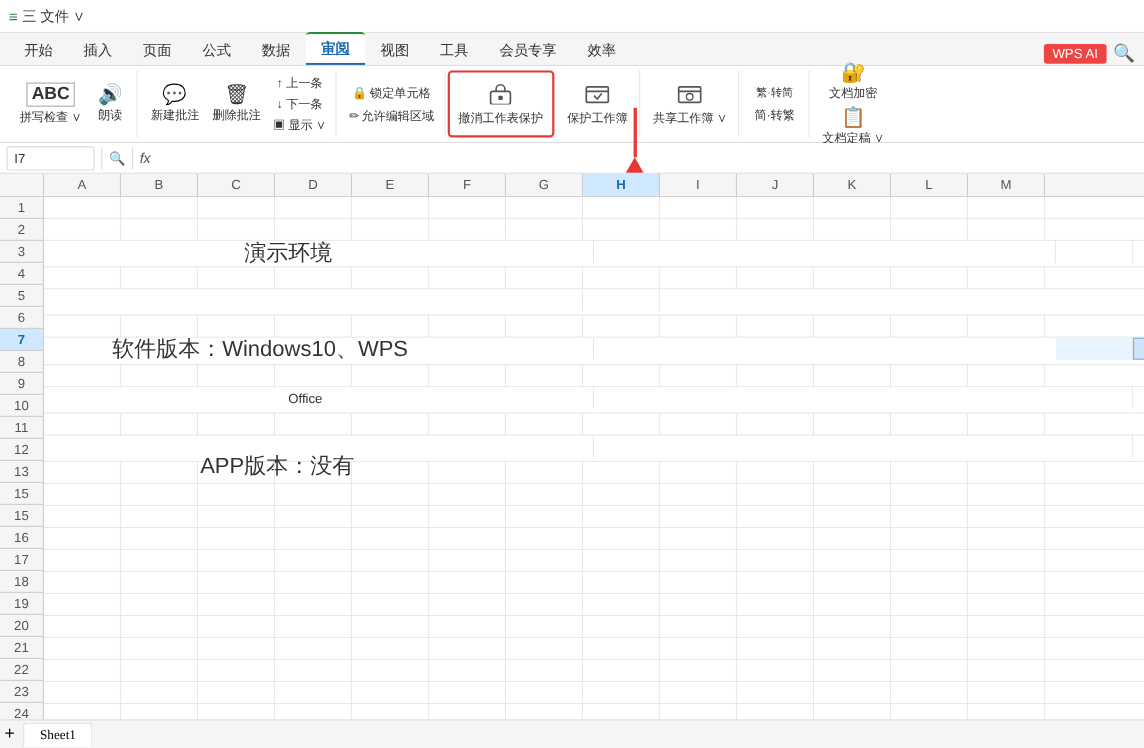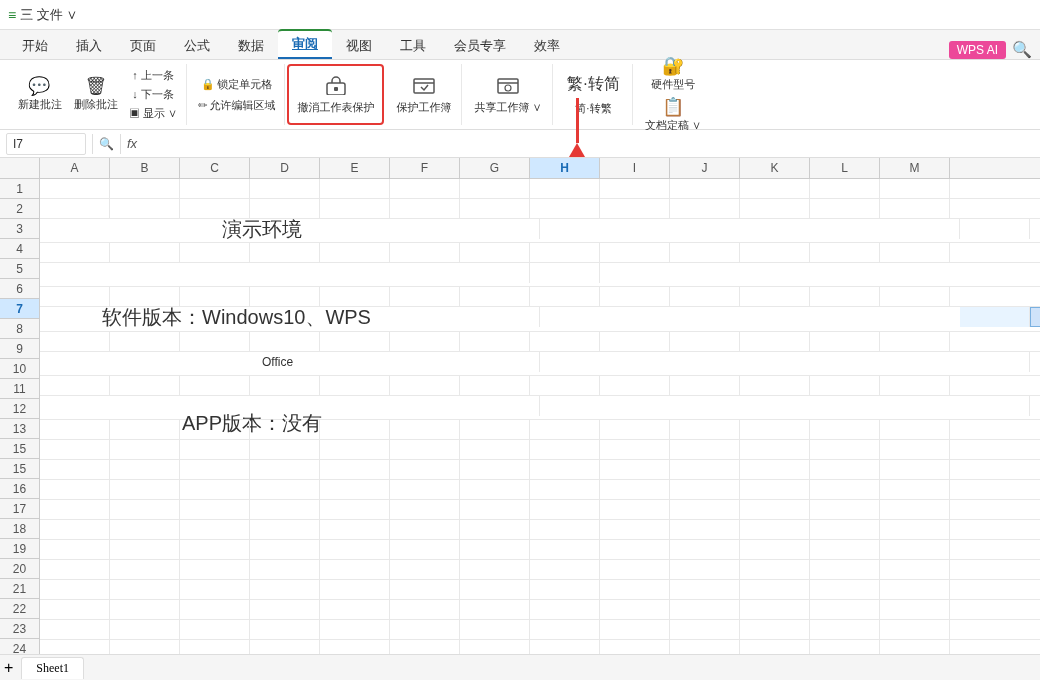--- a/index.html
+++ b/index.html
@@ -316,27 +316,39 @@
     <div class="ribbon-tab"><span>插入</span></div>
     <div class="ribbon-tab"><span>页面</span></div>
     <div class="ribbon-tab"><span>公式</span></div>
     <div class="ribbon-tab"><span>数据</span></div>
     <div class="ribbon-tab active underline" style="color:#1a6bb5;border-bottom:2px solid #1a6bb5;"><span>审阅</span></div>
     <div class="ribbon-tab"><span>视图</span></div>
     <div class="ribbon-tab"><span>工具</span></div>
     <div class="ribbon-tab"><span>会员专享</span></div>
     <div class="ribbon-tab"><span>效率</span></div>
     <div style="margin-left:auto;display:flex;align-items:center;gap:6px;">
-      <span style="background:#ec4899;color:#fff;padding:2px 8px;border-radius:3px;font-size:12px;">WPS AI</span>
+      <span style="background:#ef4444;color:#fff;padding:2px 8px;border-radius:3px;font-size:12px;">WPS AI</span>
       <span style="font-size:16px;">🔍</span>
     </div>
   </div>
 
   <div class="ribbon-toolbar">
 
+    <div class="ribbon-group">
+      <div class="ribbon-group-row">
+        <div class="ribbon-btn">
+          <span class="ribbon-btn-icon" style="font-size:16px;font-weight:bold;border:1px solid #aaa;padding:2px 4px;">ABC</span>
+          <span class="ribbon-btn-label">拼写检查 ∨</span>
+        </div>
+        <div class="ribbon-btn">
+          <span class="ribbon-btn-icon">🔊</span>
+          <span class="ribbon-btn-label">朗读</span>
+        </div>
+      </div>
+    </div>
 
     <div class="ribbon-group" style="flex-direction:row;align-items:center;gap:4px;">
       <div class="ribbon-btn">
         <span class="ribbon-btn-icon">💬</span>
         <span class="ribbon-btn-label">新建批注</span>
       </div>
       <div class="ribbon-btn">
         <span class="ribbon-btn-icon">🗑</span>
         <span class="ribbon-btn-label">删除批注</span>
       </div>
@@ -397,32 +409,32 @@
             <rect x="2" y="4" width="20" height="14" rx="1" fill="none" stroke="#555" stroke-width="1.5"></rect>
             <line x1="2" y1="8" x2="22" y2="8" stroke="#555" stroke-width="1.5"></line>
             <circle cx="12" cy="13" r="3" fill="none" stroke="#555" stroke-width="1.2"></circle>
           </svg>
         </span>
         <span class="ribbon-btn-label">共享工作簿 ∨</span>
       </div>
     </div>
 
     <div class="ribbon-group">
-      <div class="ribbon-btn-small" style="font-size:16px;padding:2px 6px;">
+      <div class="ribbon-btn-small" style="font-size:10px;padding:2px 6px;">
         <span>繁·转简</span>
       </div>
       <div class="ribbon-btn-small" style="font-size:11px;padding:2px 6px;">
         <span>简·转繁</span>
       </div>
     </div>
 
     <div class="ribbon-group">
       <div class="ribbon-btn">
         <span class="ribbon-btn-icon">🔐</span>
-        <span class="ribbon-btn-label">硬件型号</span>
+        <span class="ribbon-btn-label">文档加密</span>
       </div>
       <div class="ribbon-btn">
         <span class="ribbon-btn-icon">📋</span>
         <span class="ribbon-btn-label">文档定稿 ∨</span>
       </div>
     </div>
 
   </div>
 
   <div class="red-arrow" style="position:absolute;top:98px;left:572px;z-index:200;">

